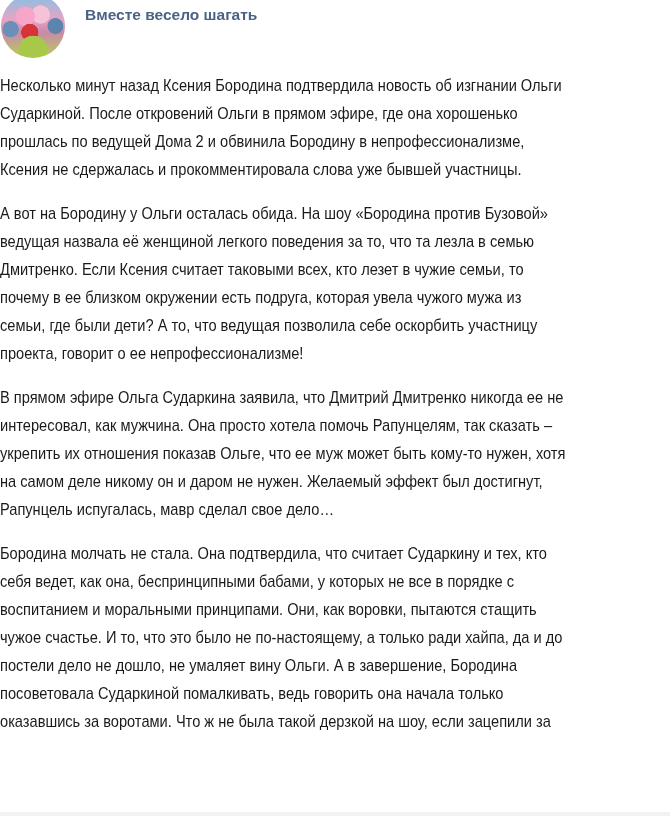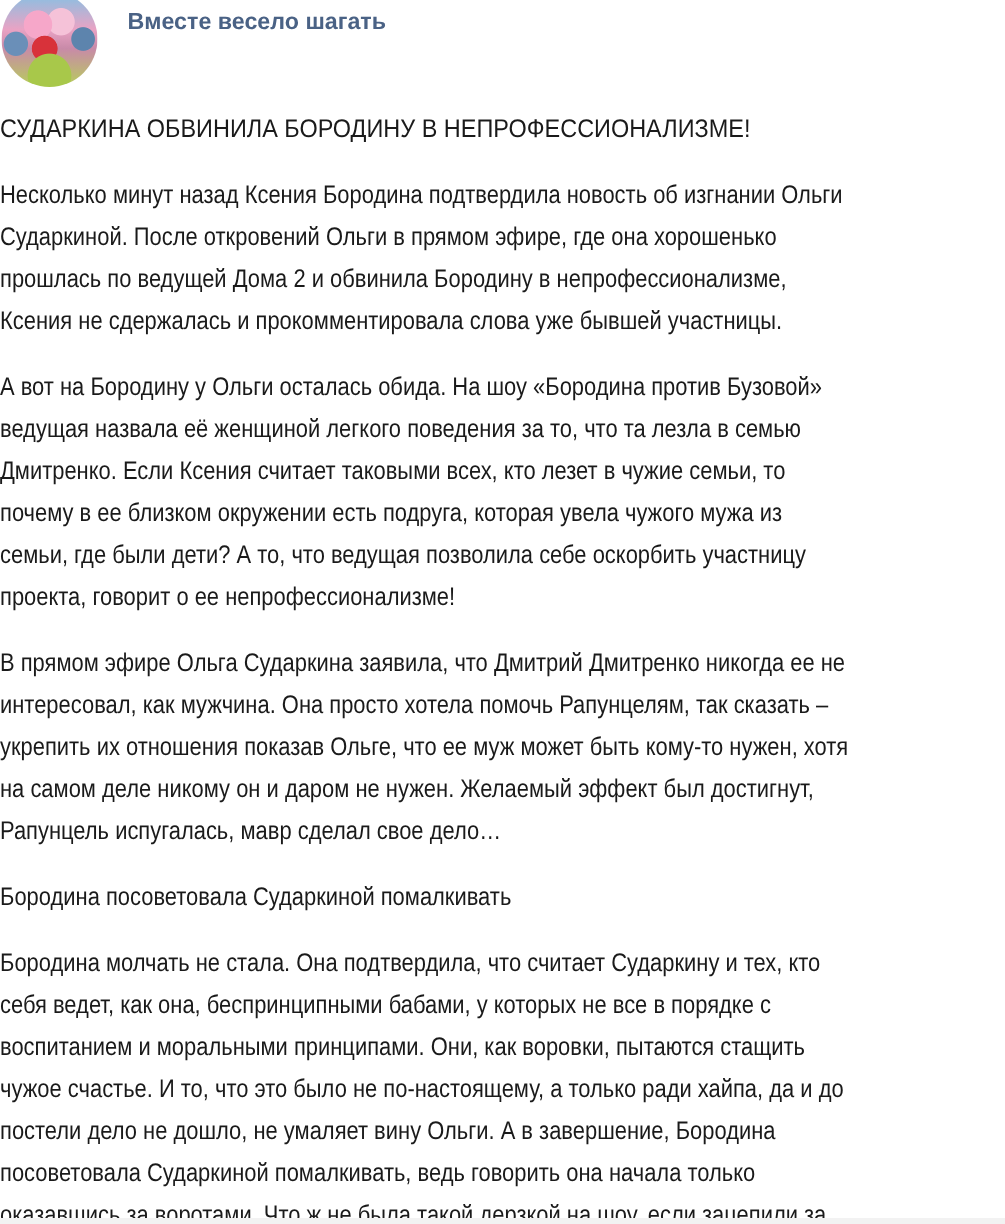--- a/index.html
+++ b/index.html
@@ -66,23 +66,20 @@
   </style>
 </head>
 <body>
 
 <div class="header">
   <div class="avatar"></div>
   <div class="group-name">Вместе весело шагать</div>
 </div>
 
 <div class="article">
-  <div class="para headline">
-    <span class="line">СУДАРКИНА ОБВИНИЛА БОРОДИНУ В НЕПРОФЕССИОНАЛИЗМЕ!</span>
-  </div>
 
   <div class="para">
     <span class="line">Несколько минут назад Ксения Бородина подтвердила новость об изгнании Ольги</span>
     <span class="line">Сударкиной. После откровений Ольги в прямом эфире, где она хорошенько</span>
     <span class="line">прошлась по ведущей Дома 2 и обвинила Бородину в непрофессионализме,</span>
     <span class="line">Ксения не сдержалась и прокомментировала слова уже бывшей участницы.</span>
   </div>
 
   <div class="para">
     <span class="line">А вот на Бородину у Ольги осталась обида. На шоу «Бородина против Бузовой»</span>
@@ -94,23 +91,20 @@
   </div>
 
   <div class="para">
     <span class="line">В прямом эфире Ольга Сударкина заявила, что Дмитрий Дмитренко никогда ее не</span>
     <span class="line">интересовал, как мужчина. Она просто хотела помочь Рапунцелям, так сказать –</span>
     <span class="line">укрепить их отношения показав Ольге, что ее муж может быть кому-то нужен, хотя</span>
     <span class="line">на самом деле никому он и даром не нужен. Желаемый эффект был достигнут,</span>
     <span class="line">Рапунцель испугалась, мавр сделал свое дело…</span>
   </div>
 
-  <div class="para">
-    <span class="line">Бородина посоветовала Сударкиной помалкивать</span>
-  </div>
 
   <div class="para">
     <span class="line">Бородина молчать не стала. Она подтвердила, что считает Сударкину и тех, кто</span>
     <span class="line">себя ведет, как она, беспринципными бабами, у которых не все в порядке с</span>
     <span class="line">воспитанием и моральными принципами. Они, как воровки, пытаются стащить</span>
     <span class="line">чужое счастье. И то, что это было не по-настоящему, а только ради хайпа, да и до</span>
     <span class="line">постели дело не дошло, не умаляет вину Ольги. А в завершение, Бородина</span>
     <span class="line">посоветовала Сударкиной помалкивать, ведь говорить она начала только</span>
     <span class="line">оказавшись за воротами. Что ж не была такой дерзкой на шоу, если зацепили за</span>
 

